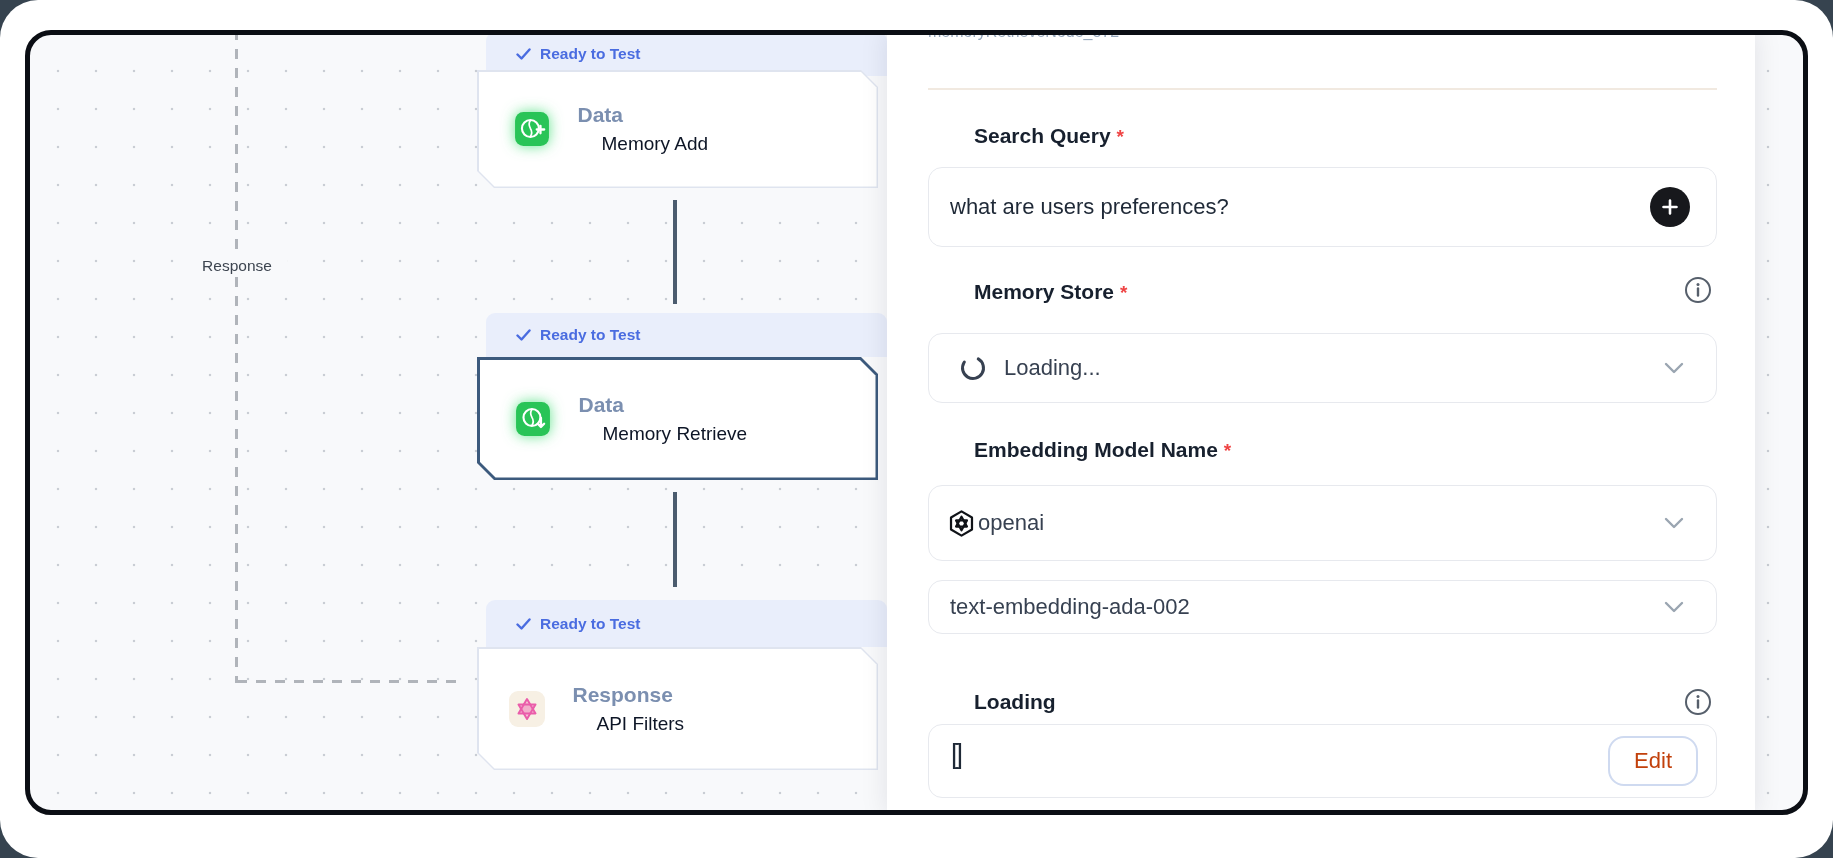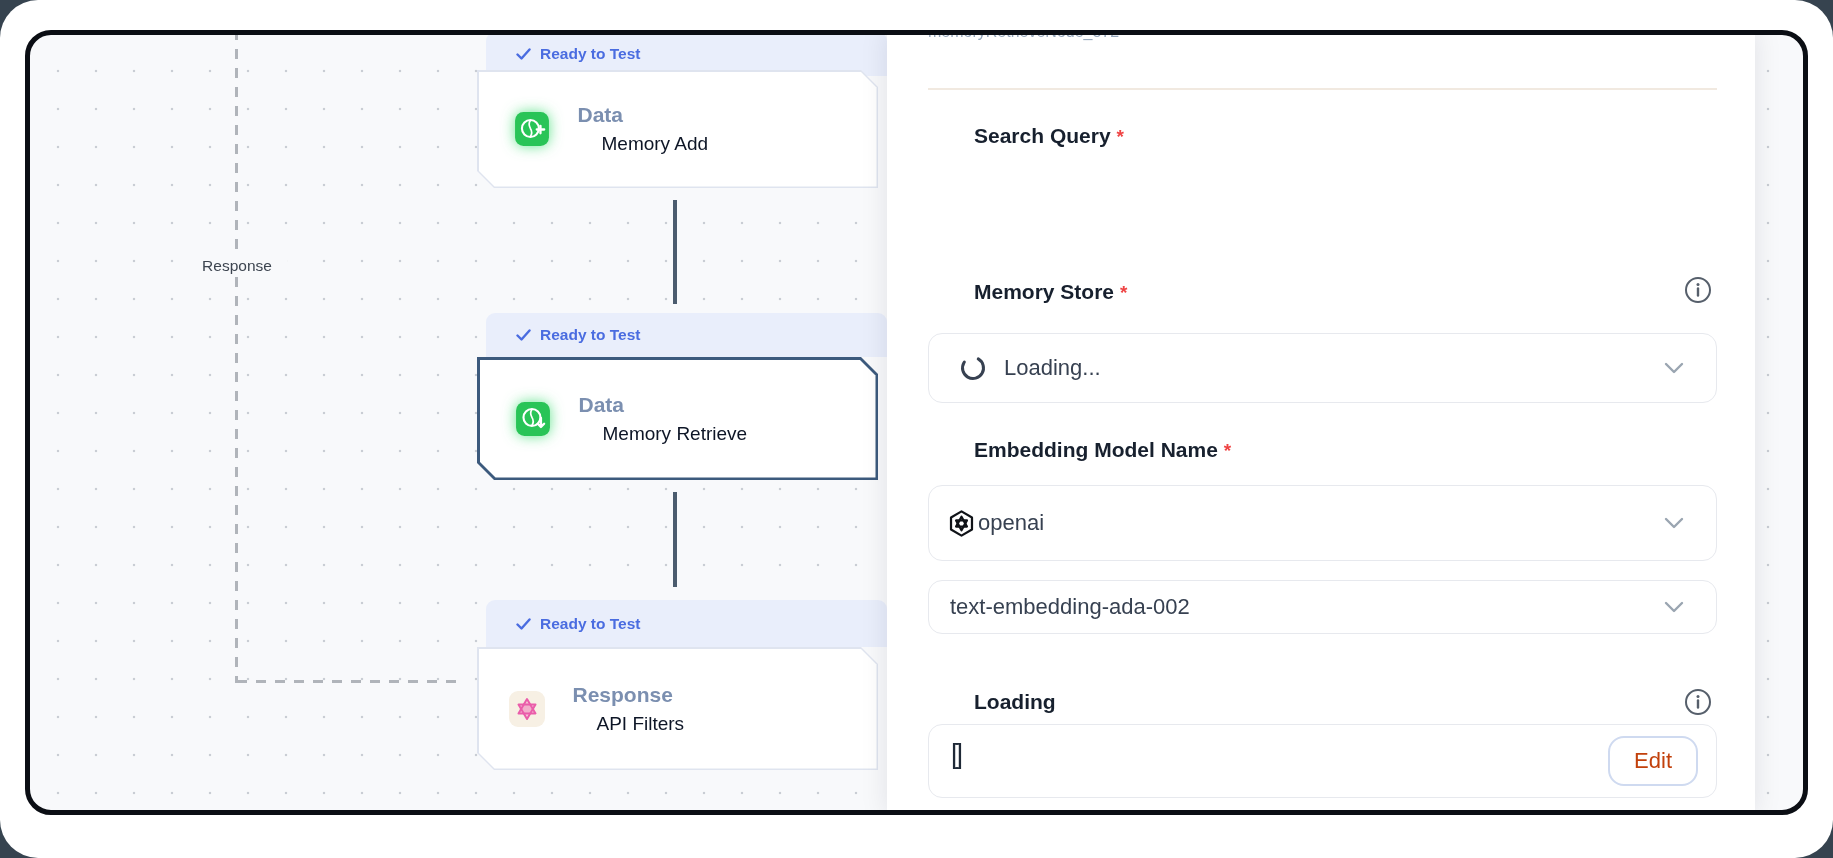--- a/index.html
+++ b/index.html
@@ -163,20 +163,28 @@
     </div>
 
     <div class="panel">
 
       <div class="p-title">memoryRetrieveNode_872</div>
       <div class="p-divider"></div>
 
       <div class="flabel" style="top:94px;">
         <span>Search Query</span><span class="req">*</span>
       </div>
+      <div class="fbox" style="top:137px; height:80px; padding-left:21px;">
+        <span class="val" style="color:#1f2937;">what are users preferences?</span>
+        <button class="plus-btn">
+          <svg width="18" height="18" viewBox="0 0 18 18">
+              <path d="M9 2.5 v13 M2.5 9 h13" stroke="#fff" stroke-width="2.6" stroke-linecap="round"></path>
+            </svg>
+        </button>
+      </div>
 
       <div class="flabel" style="top:250px;">
         <span>Memory Store</span><span class="req">*</span>
       </div>
       <svg class="info-ic" style="top:246px;" viewBox="0 0 28 28">
         <circle cx="14" cy="14" r="12" fill="none" stroke="#565f6b" stroke-width="2"></circle>
         <path d="M14 12.5 v7" stroke="#565f6b" stroke-width="2.4" stroke-linecap="round"></path>
           <circle cx="14" cy="8.6" r="1.5" fill="#565f6b"></circle>
       </svg>
       <div class="fbox" style="top:303px; height:70px; padding-left:30px; gap:17px;">

